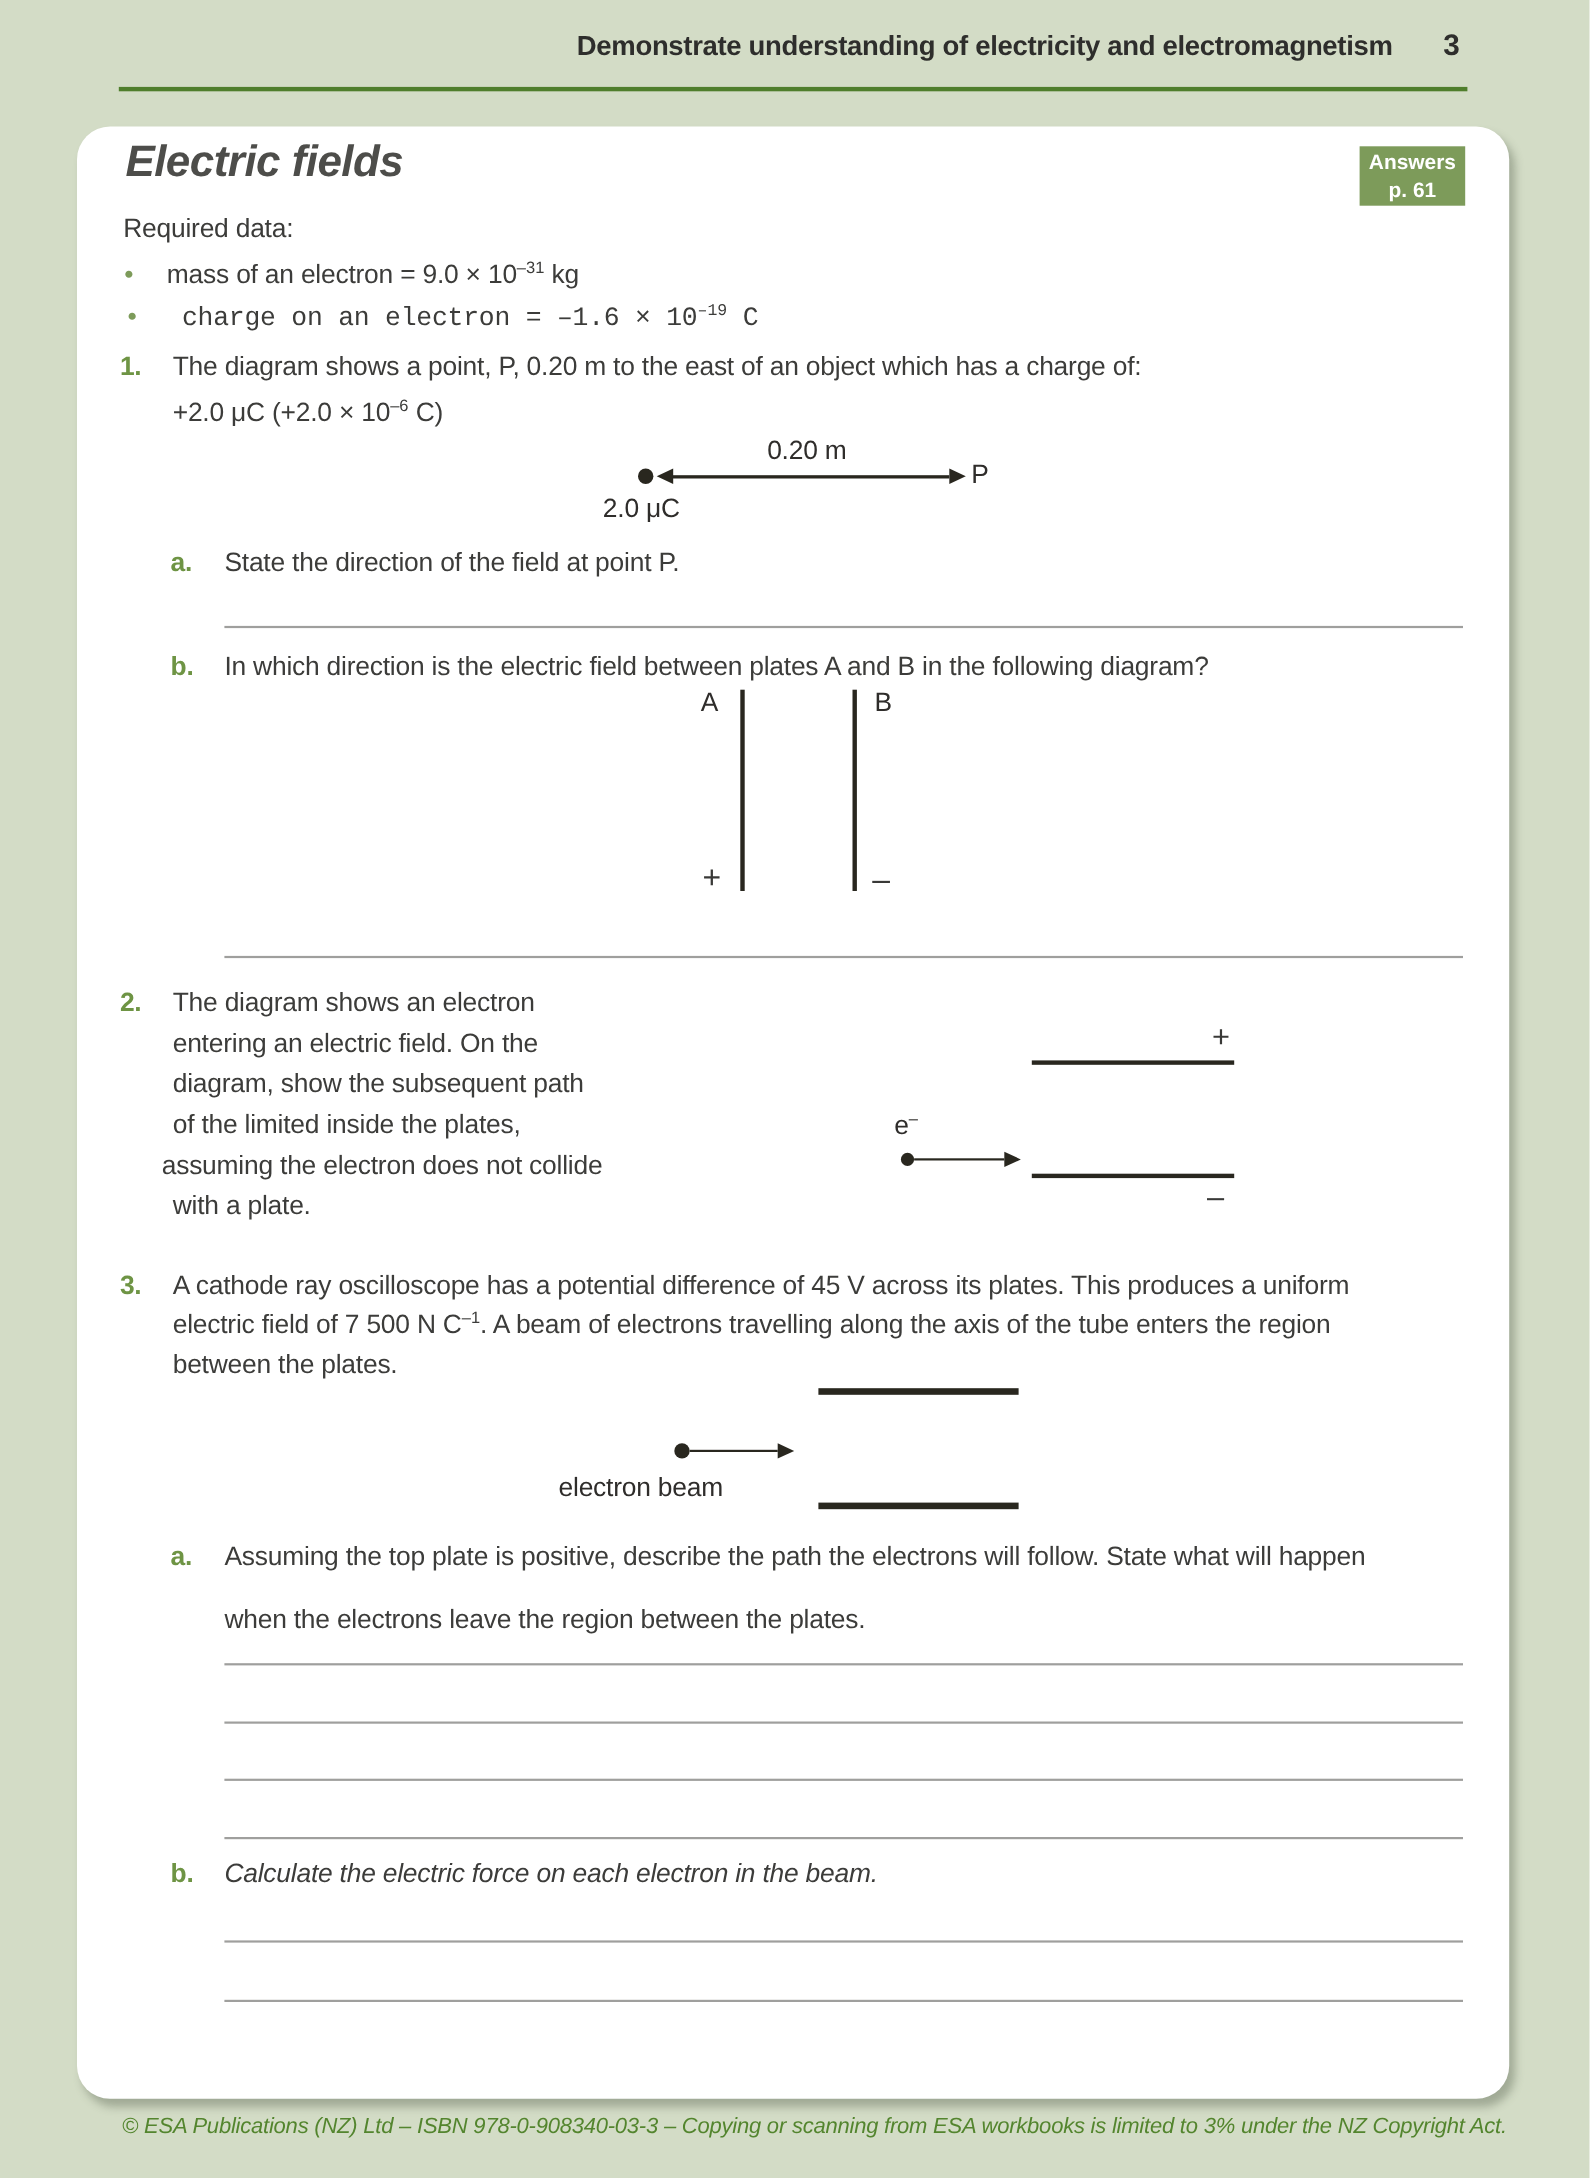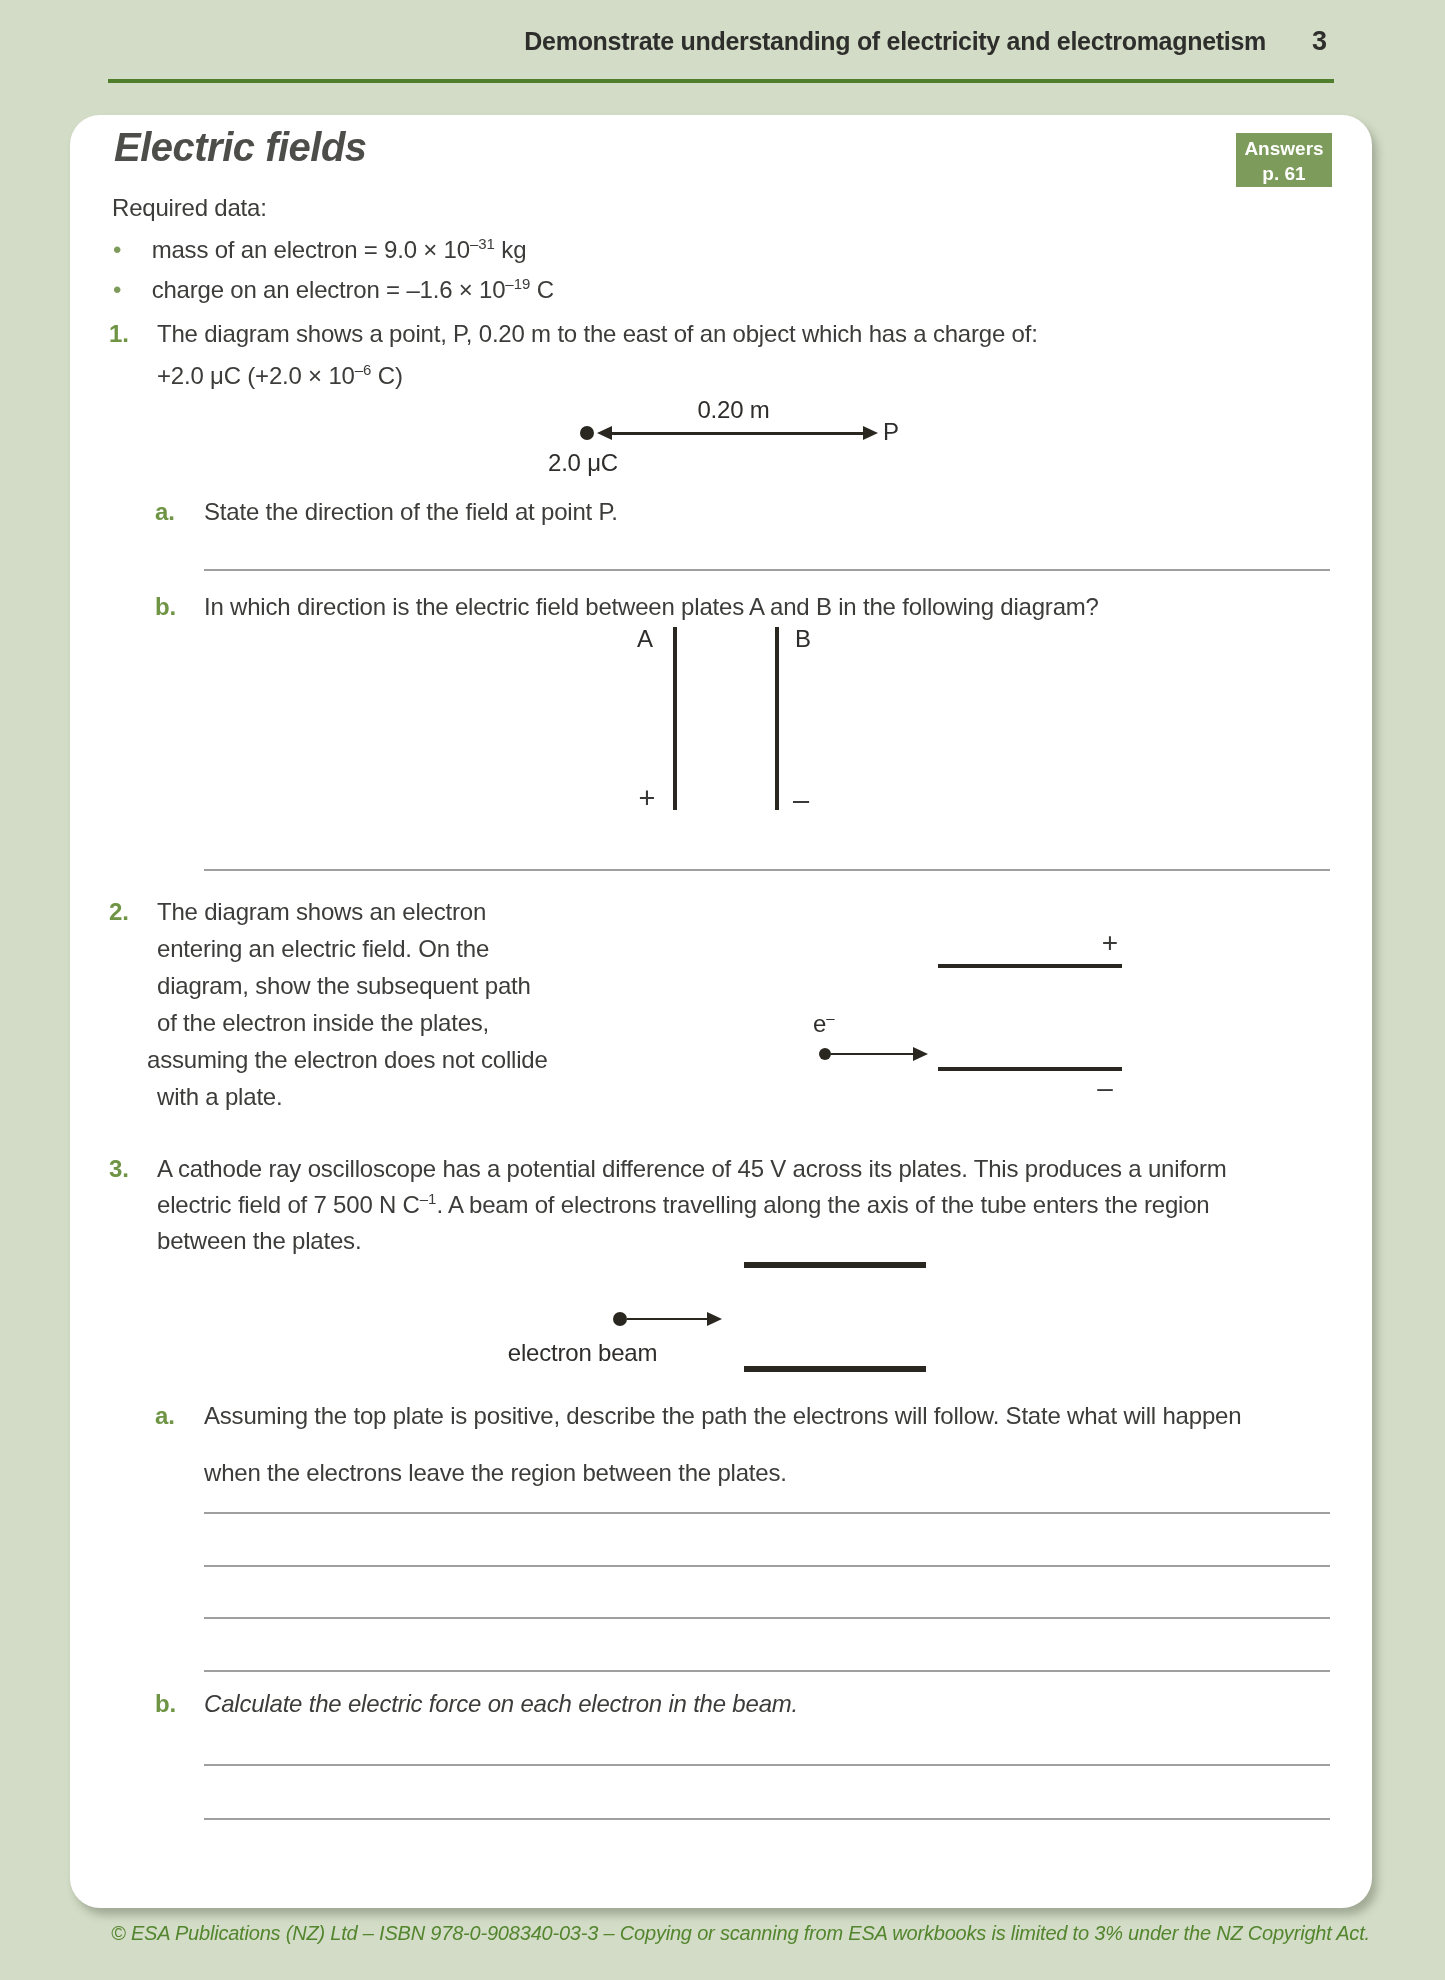--- a/index.html
+++ b/index.html
@@ -56,21 +56,21 @@
     <div>Answers</div>
     <div>p. 61</div>
   </div>
 
   <div class="abs body-text" style="left:42px;top:78px;">Required data:</div>
 
   <div class="abs body-text" style="left:43px;top:120px;">
     <span class="bullet-glyph">•</span>
     <span style="display:inline-block;width:24px;"></span><span>mass of an electron = 9.0 × 10</span><span class="sup">–31</span><span> kg</span>
   </div>
-  <div class="abs body-text" style="left:43px;top:160px;">
+  <div class="abs body-text" style="left:43px;top:160px;font-family:Liberation Mono, monospace;">
     <span class="bullet-glyph">•</span>
     <span style="display:inline-block;width:24px;"></span><span>charge on an electron = –1.6 × 10</span><span class="sup">–19</span><span> C</span>
   </div>
 
   <div class="abs body-text green-num" style="left:39px;top:204px;">1.</div>
   <div class="abs body-text" style="left:87px;top:204px;">The diagram shows a point, P, 0.20 m to the east of an object which has a charge of:</div>
   <div class="abs body-text" style="left:87px;top:246px;"><span>+2.0 μC (+2.0 × 10</span><span class="sup">–6</span><span> C)</span></div>
 
   <div>
     <div class="diag-label" style="left:591px;top:281px;width:145px;text-align:center;">0.20 m</div>
@@ -96,21 +96,21 @@
     <div class="dline" style="left:705px;top:512px;width:4px;height:183px;"></div>
     <div class="diag-label" style="left:719px;top:510px;width:28px;text-align:center;">B</div>
     <div class="sign" style="left:717px;top:669px;">–</div>
   </div>
   <div class="answer-line" style="top:754px;"></div>
 
   <div class="abs body-text green-num" style="left:39px;top:782px;">2.</div>
   <div class="abs body-text" style="left:87px;top:782px;">The diagram shows an electron</div>
   <div class="abs body-text" style="left:87px;top:819px;">entering an electric field. On the</div>
   <div class="abs body-text" style="left:87px;top:856px;">diagram, show the subsequent path</div>
-  <div class="abs body-text" style="left:87px;top:893px;">of the electron inside the plates,</div>
+  <div class="abs body-text" style="left:87px;top:893px;">of the limited inside the plates,</div>
   <div class="abs body-text" style="left:77px;top:930px;">assuming the electron does not collide</div>
   <div class="abs body-text" style="left:87px;top:967px;">with a plate.</div>
 
   <div>
     <div class="sign" style="left:1026px;top:812px;font-size:28px;">+</div>
     <div class="dline" style="left:868px;top:849px;width:184px;height:4px;"></div>
     <div class="diag-label" style="left:743px;top:895px;"><span>e</span><span class="sup">–</span></div>
     <div class="dot" style="left:749px;top:933px;width:12px;height:12px;"></div>
     <div class="dline" style="left:761px;top:937.5px;width:82px;height:2.5px;"></div>
     <div class="arrow-right" style="left:843px;top:932px;"></div>

